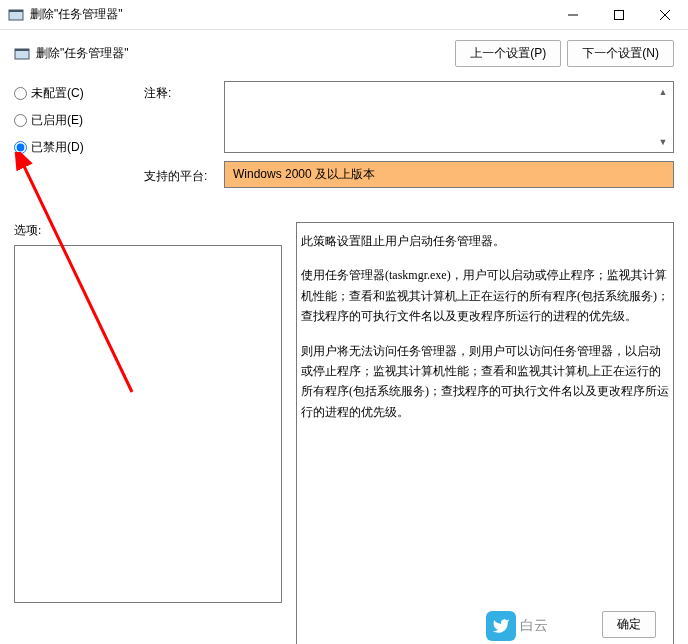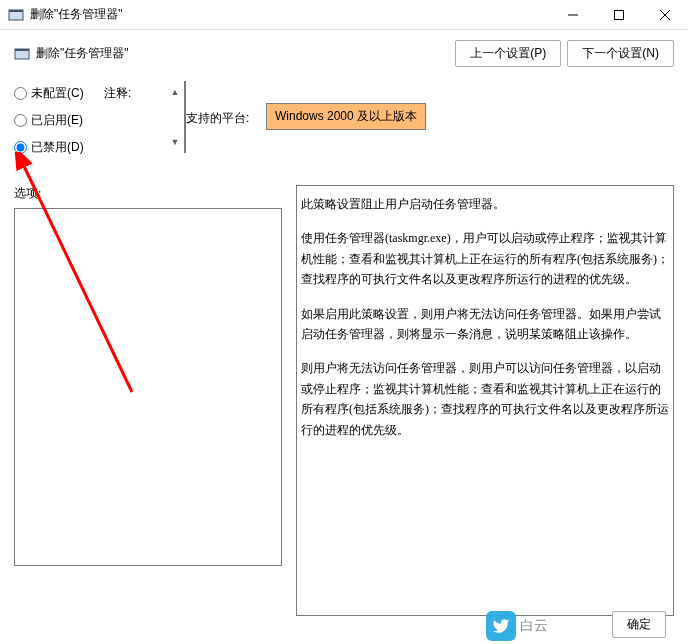--- a/index.html
+++ b/index.html
@@ -71,21 +71,22 @@
 .radio-item {
   display: flex;
   align-items: center;
   gap: 4px;
   cursor: pointer;
 }
 .radio-item input { margin: 0; }
 .comment-area {
   flex: 1;
   display: flex;
-  flex-direction: row;
+  flex-direction: column;
+  margin-left: 40px;
 }
 .comment-row {
   display: flex;
   align-items: flex-start;
   margin-bottom: 8px;
 }
 .field-label {
   width: 80px;
   padding-top: 4px;
 }
@@ -142,21 +143,21 @@
   position: absolute;
   right: 2px;
   width: 16px; height: 16px;
   display: flex; align-items: center; justify-content: center;
   color: #606060;
   font-size: 9px;
 }
 .footer {
   position: absolute;
   bottom: 6px;
-  right: 22px;
+  right: 32px;
   display: flex;
   gap: 6px;
   margin-top: 36px;
 }
 .arrow-annotation {
   position: absolute;
   left: 12px;
   top: 152px;
   pointer-events: none;
 }
@@ -255,21 +256,20 @@
 
   <div class="main-area">
     <div class="options-col">
       <div class="col-label">选项:</div>
       <div class="options-box"></div>
     </div>
     <div class="help-col">
       <div class="help-box">
         <p>此策略设置阻止用户启动任务管理器。</p>
         <p>使用任务管理器(taskmgr.exe)，用户可以启动或停止程序；监视其计算机性能；查看和监视其计算机上正在运行的所有程序(包括系统服务)；查找程序的可执行文件名以及更改程序所运行的进程的优先级。</p>
-        <p>如果启用此策略设置，则用户将无法访问任务管理器。如果用户尝试启动任务管理器，则将显示一条消息，说明某策略阻止该操作。</p>
         <p>则用户将无法访问任务管理器，则用户可以访问任务管理器，以启动或停止程序；监视其计算机性能；查看和监视其计算机上正在运行的所有程序(包括系统服务)；查找程序的可执行文件名以及更改程序所运行的进程的优先级。</p>
       </div>
     </div>
   </div>
 </div>
 
 <svg class="arrow-annotation" width="140" height="250">
   <defs>
     <marker id="ah" markerWidth="10" markerHeight="10" refX="2" refY="3" orient="auto">
       <path d="M0,0 L0,6 L8,3 z" fill="#ff0000"></path>

